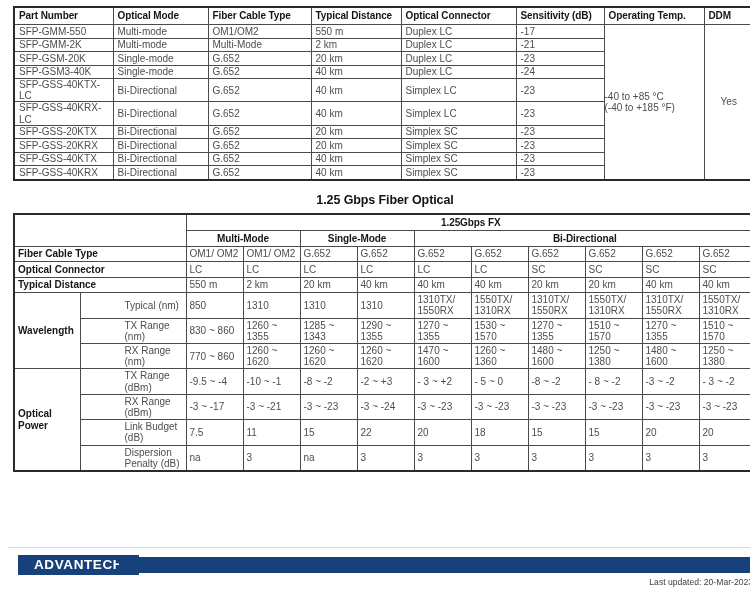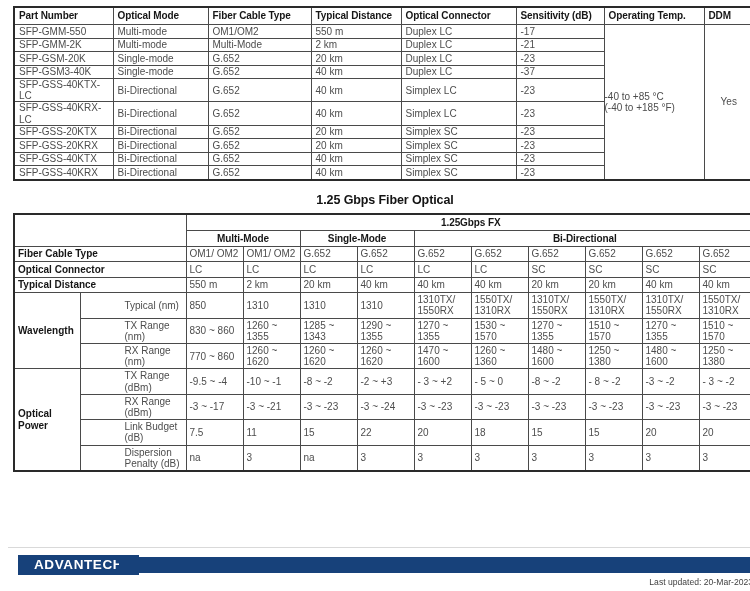--- a/index.html
+++ b/index.html
@@ -109,21 +109,21 @@
           <td>20 km</td>
           <td>Duplex LC</td>
           <td>-23</td>
         </tr>
         <tr>
           <td>SFP-GSM3-40K</td>
           <td>Single-mode</td>
           <td>G.652</td>
           <td>40 km</td>
           <td>Duplex LC</td>
-          <td>-37</td>
+          <td>-24</td>
         </tr>
         <tr>
           <td>SFP-GSS-40KTX-LC</td>
           <td>Bi-Directional</td>
           <td>G.652</td>
           <td>40 km</td>
           <td>Simplex LC</td>
           <td>-23</td>
         </tr>
         <tr>

